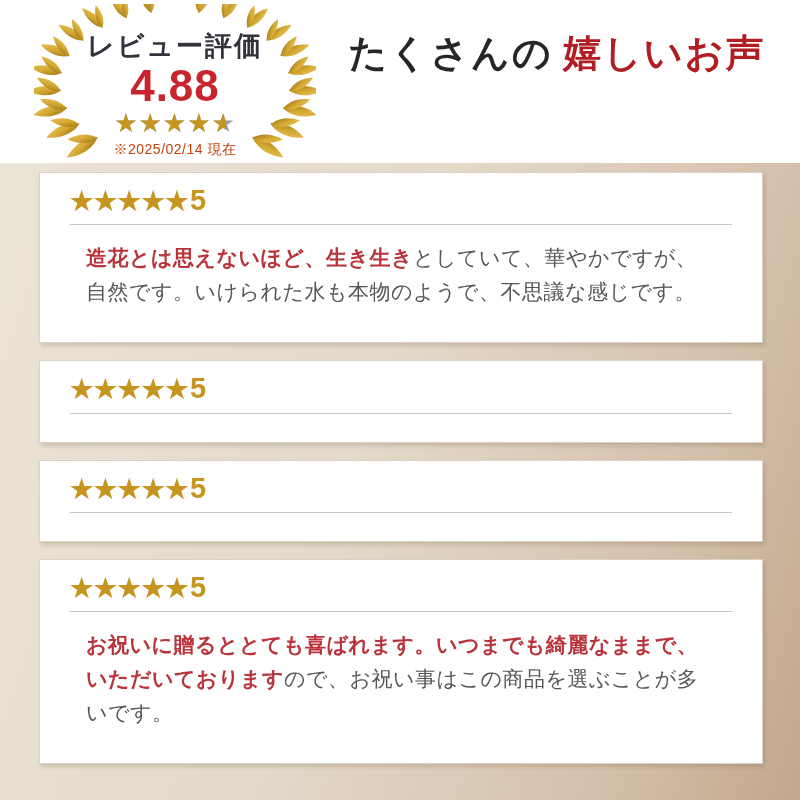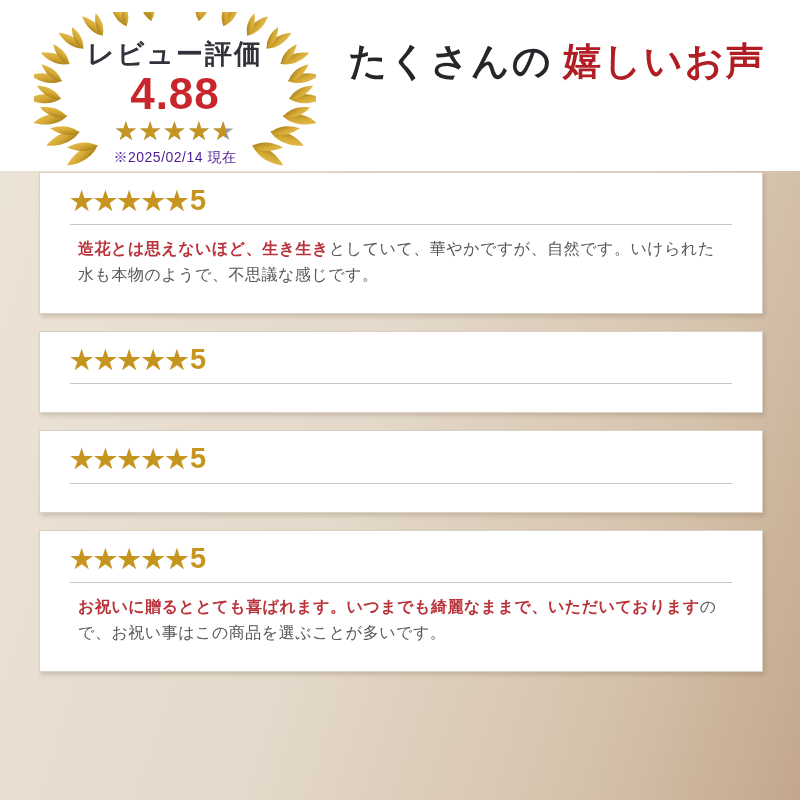--- a/index.html
+++ b/index.html
@@ -5,21 +5,21 @@
   html,body{margin:0;padding:0;}
   body{
     width:800px;height:800px;overflow:hidden;
     font-family:"Liberation Sans",sans-serif;
     background:#fff;
   }
   .page{position:relative;width:800px;height:800px;}
 
   
   .header{
-    position:absolute;left:0;top:8px;width:800px;height:163px;
+    position:absolute;left:0;top:0;width:800px;height:163px;
     background:#ffffff;overflow:hidden;z-index:2;
   }
   .badge{
     position:absolute;left:34px;top:4px;width:282px;height:159px;
     text-align:center;overflow:hidden;
   }
   .wreath{position:absolute;left:0;top:0;width:282px;height:159px;}
   .badge-inner{position:relative;z-index:2;}
   .badge-title{
     margin-top:28px;font-size:27px;font-weight:bold;
@@ -28,21 +28,21 @@
   .badge-score{
     font-size:44px;font-weight:bold;color:var(--score-red,#c9252c);
     line-height:1.08;letter-spacing:1px;
   }
   .badge-stars{position:relative;display:inline-block;font-size:26px;line-height:1.1;letter-spacing:1px;white-space:nowrap;}
   .stars-base{color:var(--star-gray,#9b9b9b);}
   .stars-fill{
     position:absolute;left:0;top:0;overflow:hidden;white-space:nowrap;
     color:var(--gold,#c6951f);width:92%;
   }
-  .badge-date{font-size:14px;color:#4c1d95;margin-top:3px;letter-spacing:0.5px;}
+  .badge-date{font-size:14px;color:#c2410c;margin-top:3px;letter-spacing:0.5px;}
 
   .main-title{
     position:absolute;left:322px;right:8px;top:28px;
     text-align:center;
     font-family:"DejaVu Serif",serif;font-weight:bold;
     color:#26262a;font-size:38px;line-height:1.32;letter-spacing:2px;
   }
   .main-title .t-red{color:var(--title-red,#b01e24);margin-left:10px;}
 
   
@@ -57,21 +57,21 @@
     box-shadow:2px 3px 4px rgba(110,92,64,0.22);
     padding:9px 30px 17px 30px;box-sizing:border-box;
   }
   .card-stars{
     color:var(--gold,#c6951f);font-size:26px;font-weight:bold;
     line-height:1.25;letter-spacing:0.5px;
   }
   .card-stars .score{font-size:29px;margin-left:1px;}
   .divider{border:none;border-top:1px solid #cbc6bd;margin:6px 0 11px 0;}
   .card-text{
-    margin:8px;font-size:16px;line-height:1.62;color:#55555a;
+    margin:16px;font-size:21px;line-height:1.62;color:#55555a;
     letter-spacing:0.5px;
   }
   .card-text .em{color:var(--red,#b8333a);font-weight:bold;}
 </style>
 </head>
 <body>
 
 <div class="page">
 
   <header class="header">

